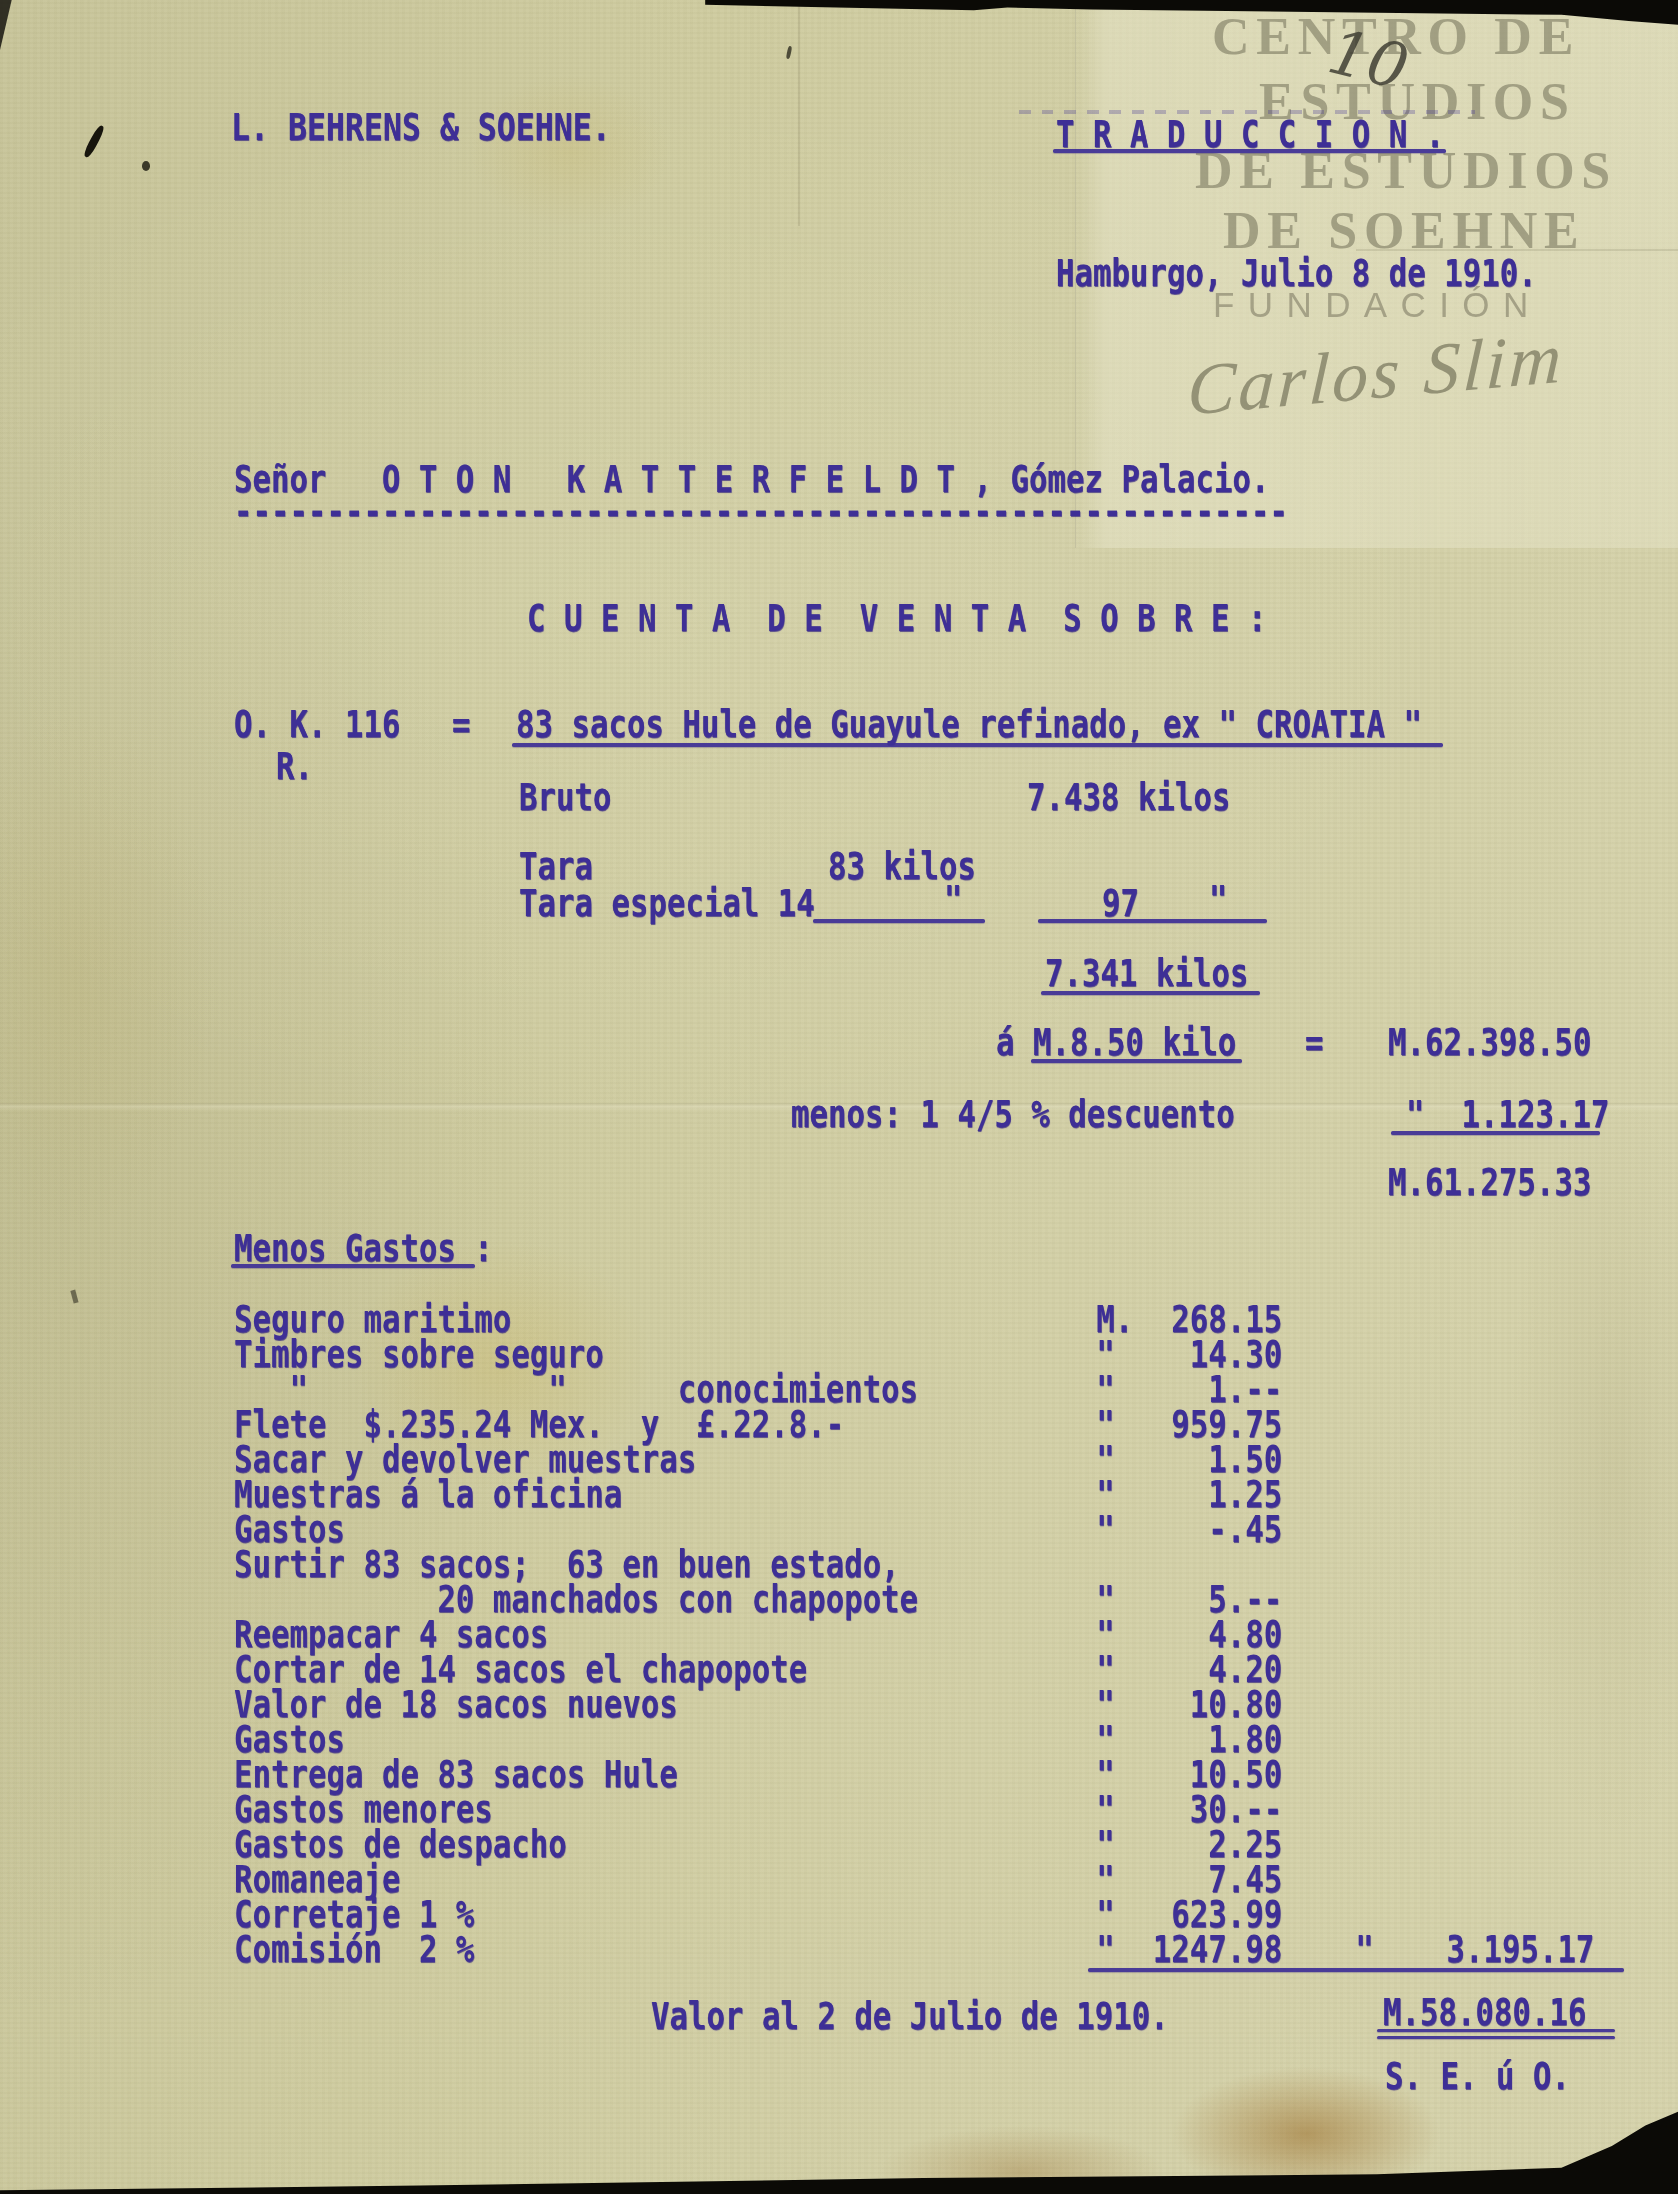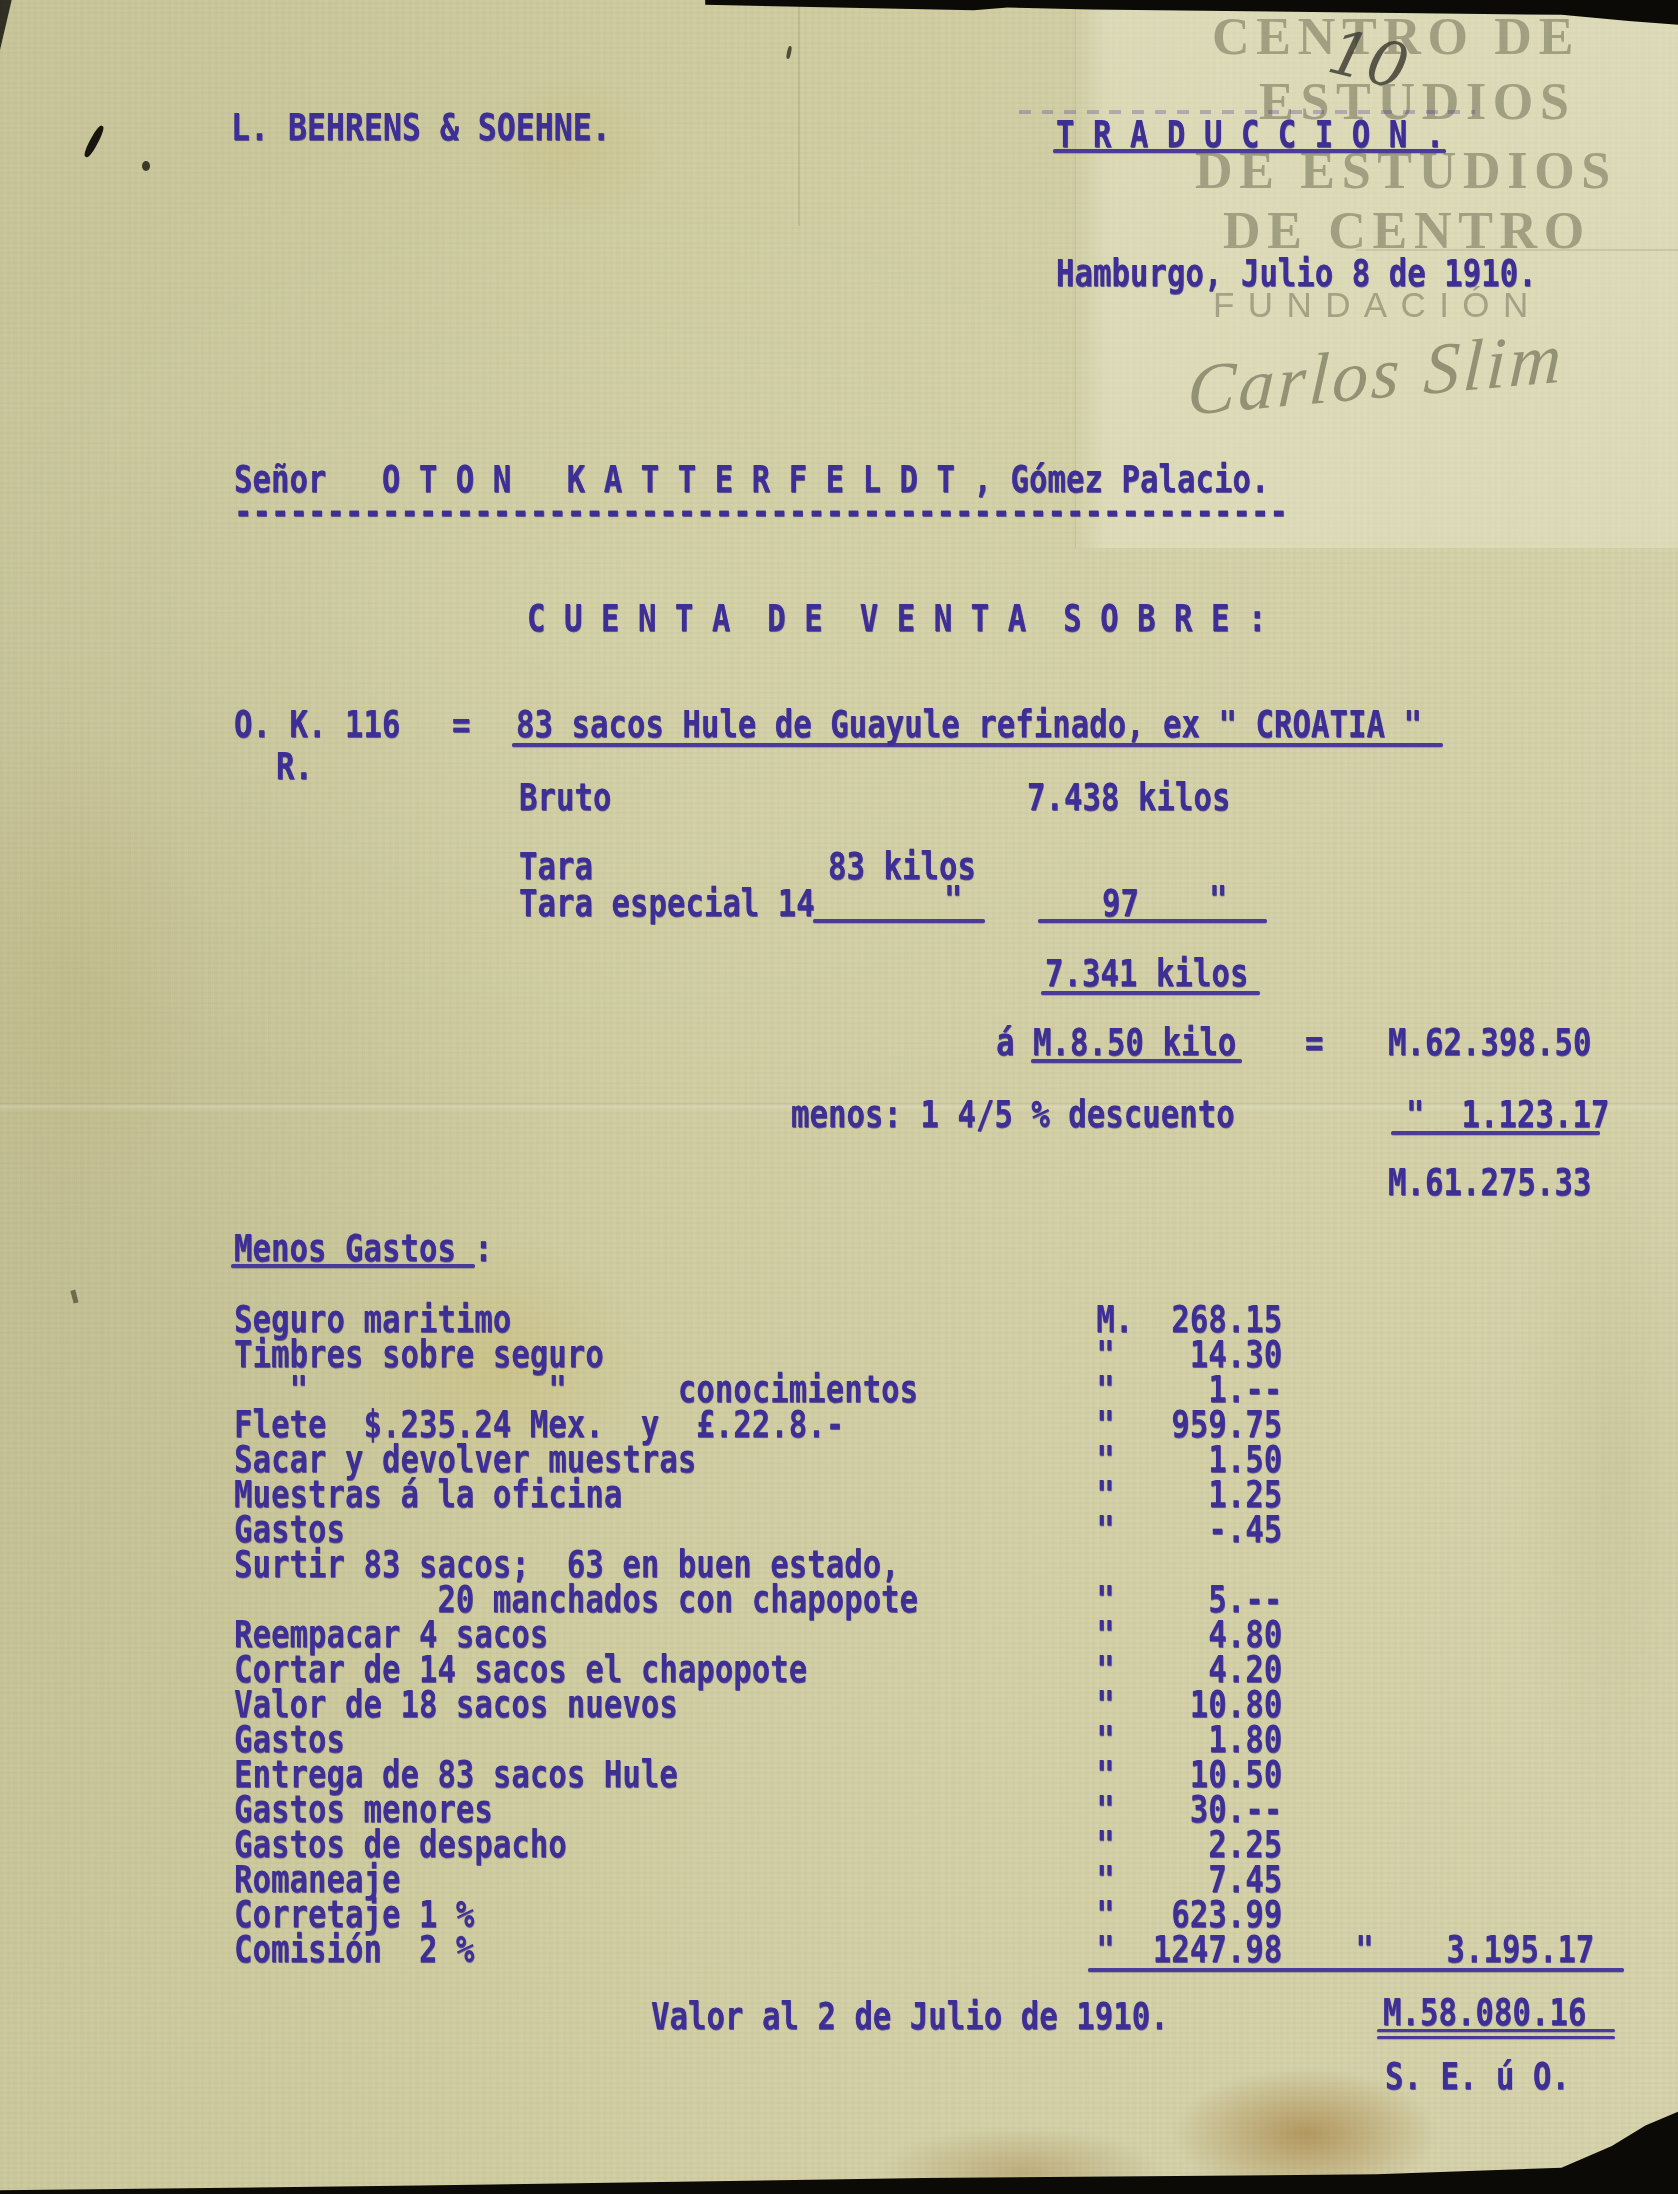--- a/index.html
+++ b/index.html
@@ -71,21 +71,21 @@
   <div class="stain" style="left:1506px;top:1088px;width:218px;height:753px;background:radial-gradient(closest-side,rgba(120,110,60,0.09),rgba(0,0,0,0));"></div>
 
   <div class="speck" style="left:90px;top:124px;width:8.4px;height:35px;border-radius:40%;transform:rotate(28deg);"></div>
   <div class="speck" style="left:142px;top:161px;width:8.4px;height:10px;border-radius:50%;opacity:.8;"></div>
   <div class="speck" style="left:72px;top:1290px;width:5px;height:13.4px;opacity:.5;transform:rotate(-15deg);"></div>
   <div class="speck" style="left:787px;top:46px;width:4.2px;height:13.4px;opacity:.7;border-radius:40%;transform:rotate(12deg);"></div>
 
   <div class="wm" style="left:1212px;top:6.7px;">CENTRO DE</div>
   <div class="wm" style="left:1259px;top:72px;">ESTUDIOS</div>
   <div class="wm" style="left:1195px;top:141px;">DE ESTUDIOS</div>
-  <div class="wm" style="left:1223px;top:201px;">DE CENTRO</div>
+  <div class="wm" style="left:1223px;top:201px;">DE SOEHNE</div>
   <div class="wm-found" style="left:1213px;top:285px;">FUNDACIÓN</div>
   <div class="wm-sig" style="left:1187px;top:333px;">Carlos Slim</div>
 
   <div class="hand" style="left:1329px;top:23.4px;">10</div>
 
   <div class="tw" style="left:231px;top:107px;font-size:38px;">L. BEHRENS &amp; SOEHNE.</div>
 
   <div class="ghost-dashes"></div>
   <div class="tw" style="left:1056px;top:115px;">T R A D U C C I O N .</div>
   <div class="ul" style="left:1053px;top:149px;width:393px;height:4.2px;"></div>

